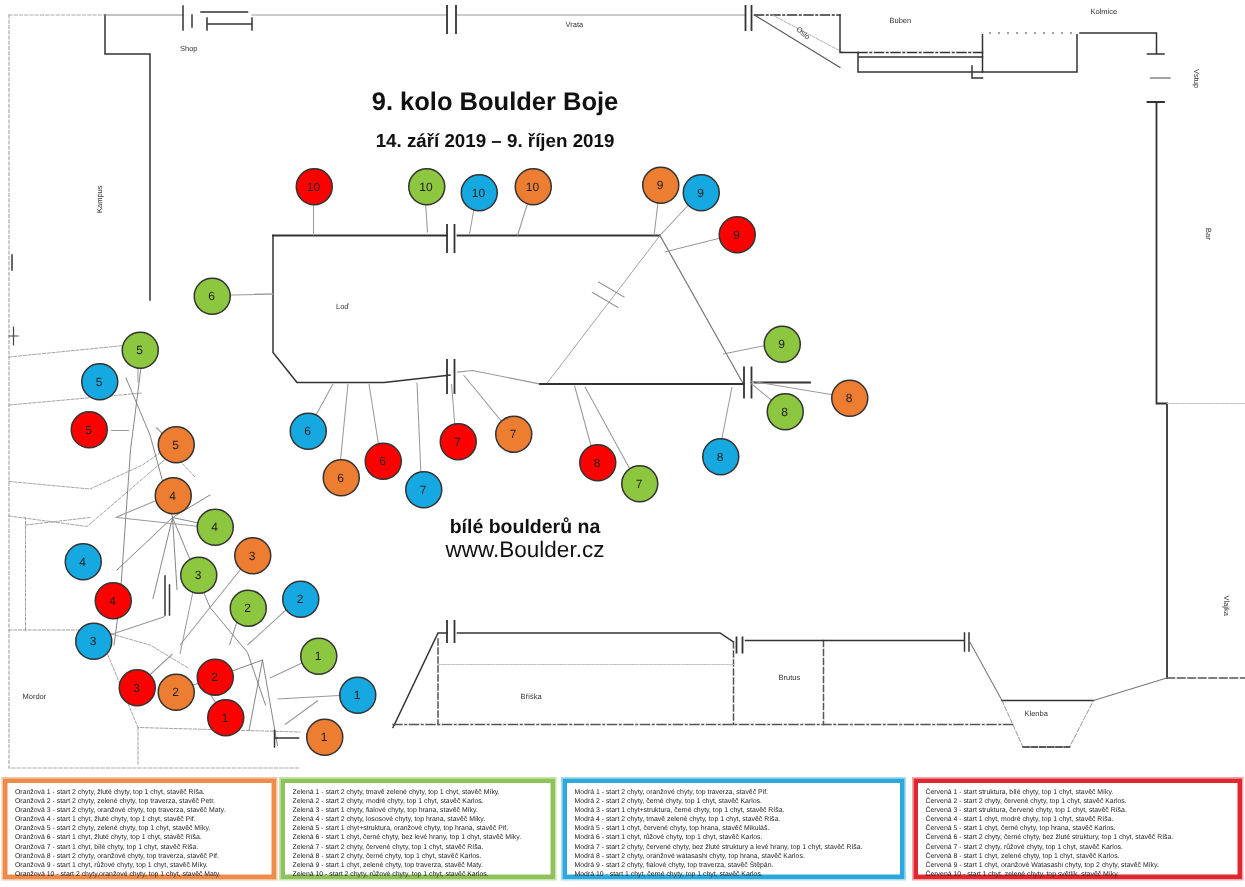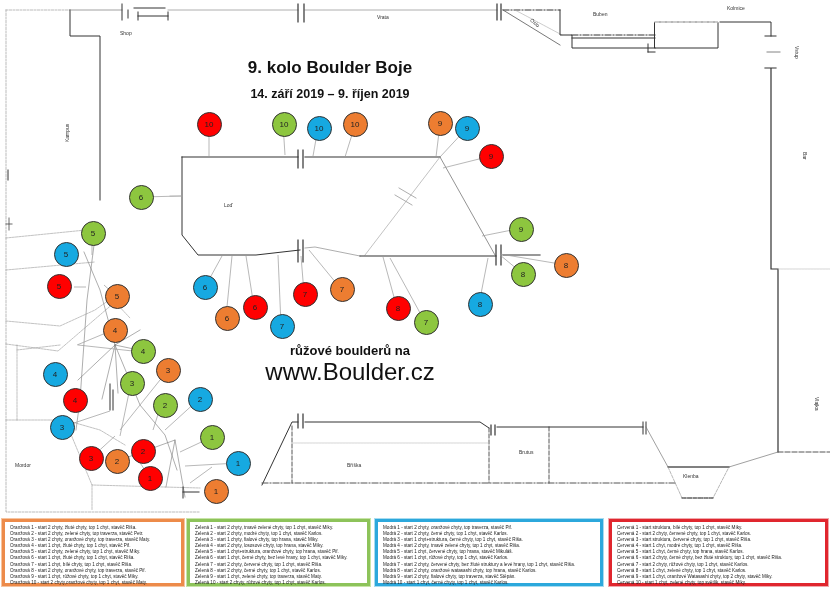--- a/index.html
+++ b/index.html
@@ -2,21 +2,21 @@
 <html><head>
 <meta charset="utf-8">
 <style>
   html, body { margin:0; padding:0; background:#fff; }
   body { width:830px; height:591px; position:relative; overflow:hidden; font-family:"Liberation Sans", sans-serif; }
   #map { position:absolute; left:0; top:0; width:830px; height:515px; }
   .title { position:absolute; left:0; width:660px; text-align:center; font-weight:bold; color:#111; }
   .t1 { top:58px; font-size:17px; }
   .t2 { top:87px; font-size:12.5px; }
   .t3 { top:343px; font-size:13px; left:0; width:700px; }
-  .t4 { top:358px; font-size:24px; left:0; width:700px; font-weight:normal; }
+  .t4 { top:358px; font-size:15px; left:0; width:700px; font-weight:normal; }
   .lbl { position:absolute; font-size:5px; color:#333; white-space:nowrap; }
   .lbl.v { transform:rotate(-90deg); transform-origin:left top; }
   .lbl.v2 { transform:rotate(90deg); transform-origin:left top; }
   .lbl.d { transform:rotate(40deg); transform-origin:left top; }
   .bub { position:absolute; width:25px; height:25px; border-radius:50%; border:1px solid #333; box-sizing:border-box; display:flex; align-items:center; justify-content:center; font-size:8px; color:#222; }
   .legend { position:absolute; top:519px; height:67px; box-sizing:border-box; padding:3px 5px; font-size:4.6px; line-height:6.1px; color:#222; background:#fff; }
   .legend div { white-space:nowrap; overflow:hidden; }
   .lg-orange { left:2px; width:182px; border:3px solid #ED8B4A; box-shadow:0 0 0 1px #f6c4a0; }
   .lg-green { left:187px; width:183px; border:3px solid #8DC35A; box-shadow:0 0 0 1px #c8e4a8; }
   .lg-blue { left:375px; width:228px; border:3px solid #2CA8DC; box-shadow:0 0 0 1px #a8dcf0; }
@@ -132,21 +132,21 @@
     <path d="M131 383 L 120 436"></path>
     <path d="M142 352 L 78 345"></path>
     <path d="M62 427 L 110 411"></path>
     <path d="M150 478 L 135 455"></path>
     <path d="M91 458 L 115 436"></path>
   </g>
 </svg>
 
 <div class="title t1">9. kolo Boulder Boje</div>
 <div class="title t2">14. září 2019 – 9. říjen 2019</div>
-<div class="title t3">růžové boulderů na</div>
+<div class="title t3">bílé boulderů na</div>
 <div class="title t4"><span>www.Boulder.cz</span></div>
 
 <div class="lbl" style="left:120px;top:30px">Shop</div>
 <div class="lbl" style="left:377px;top:14px">Vrata</div>
 <div class="lbl d" style="left:533px;top:17px">Oslo</div>
 <div class="lbl" style="left:593px;top:11px">Buben</div>
 <div class="lbl" style="left:727px;top:5px">Kolmice</div>
 <div class="lbl v2" style="left:800px;top:46px">Vstup</div>
 <div class="lbl v" style="left:64px;top:142px">Kampus</div>
 <div class="lbl v2" style="left:808px;top:152px">Bar</div>

